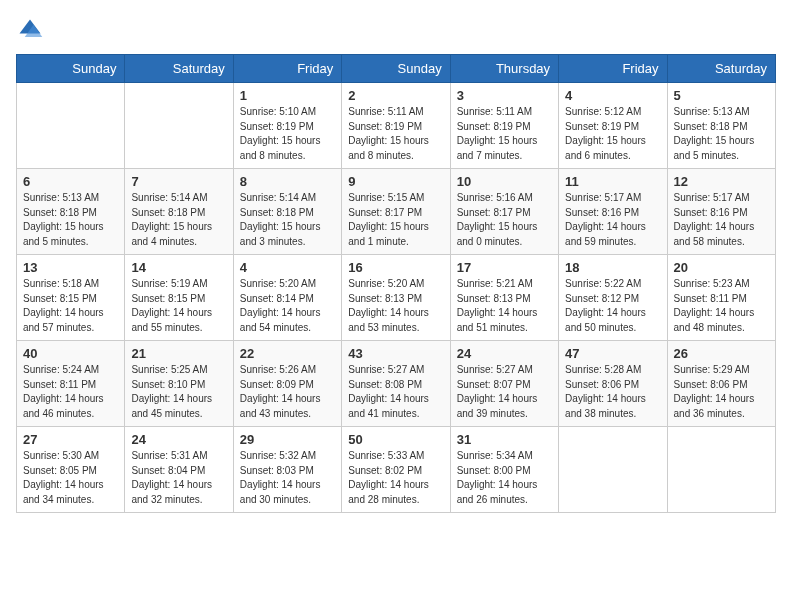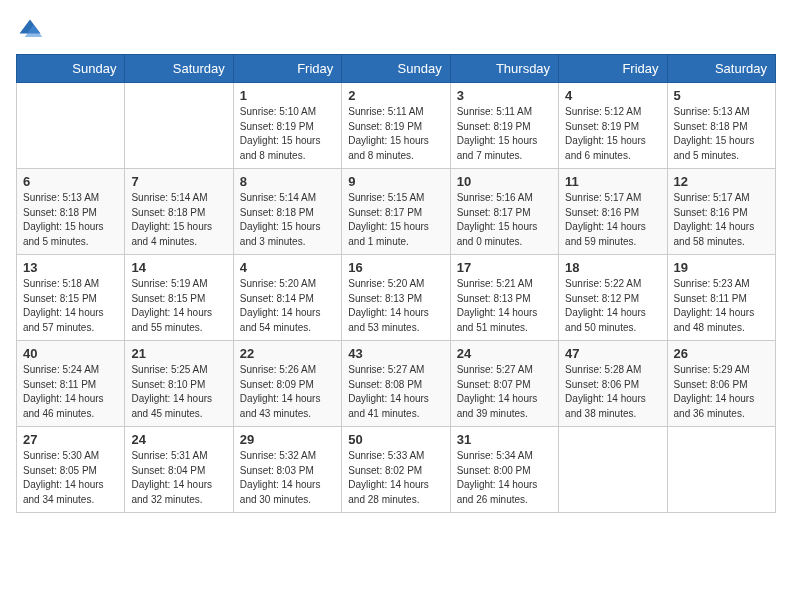--- a/index.html
+++ b/index.html
@@ -200,21 +200,21 @@
         </td>
         <td>
           <span class="day-number">17</span>
           <div class="day-info">Sunrise: 5:21 AM<br>Sunset: 8:13 PM<br>Daylight: 14 hours and 51 minutes.</div>
         </td>
         <td>
           <span class="day-number">18</span>
           <div class="day-info">Sunrise: 5:22 AM<br>Sunset: 8:12 PM<br>Daylight: 14 hours and 50 minutes.</div>
         </td>
         <td>
-          <span class="day-number">19</span>
+          <span class="day-number">20</span>
           <div class="day-info">Sunrise: 5:23 AM<br>Sunset: 8:11 PM<br>Daylight: 14 hours and 48 minutes.</div>
         </td>
       </tr>
       <tr>
         <td>
           <span class="day-number">40</span>
           <div class="day-info">Sunrise: 5:24 AM<br>Sunset: 8:11 PM<br>Daylight: 14 hours and 46 minutes.</div>
         </td>
         <td>
           <span class="day-number">21</span>

